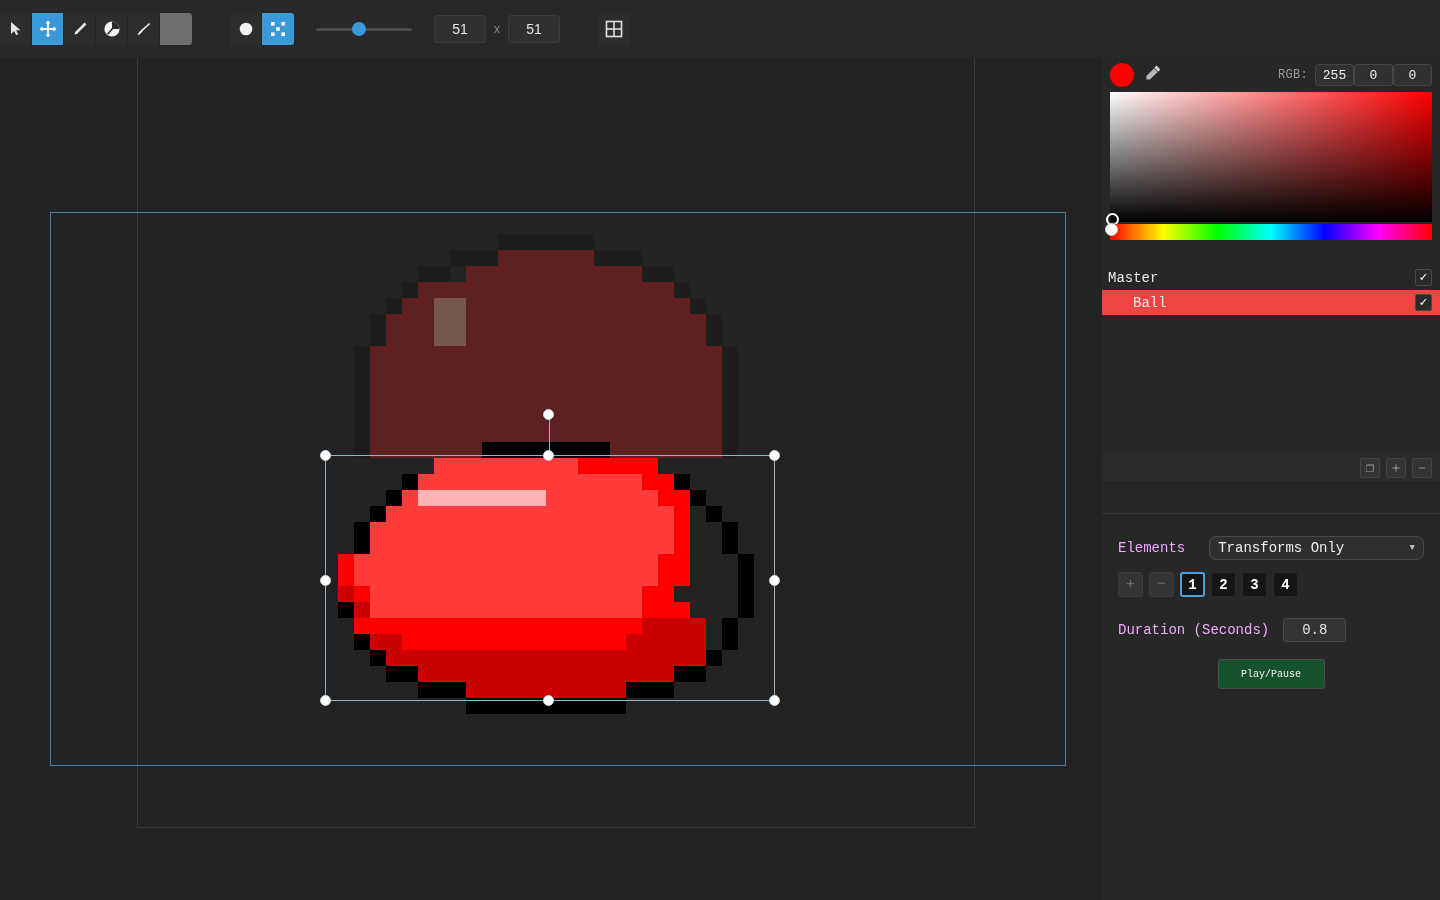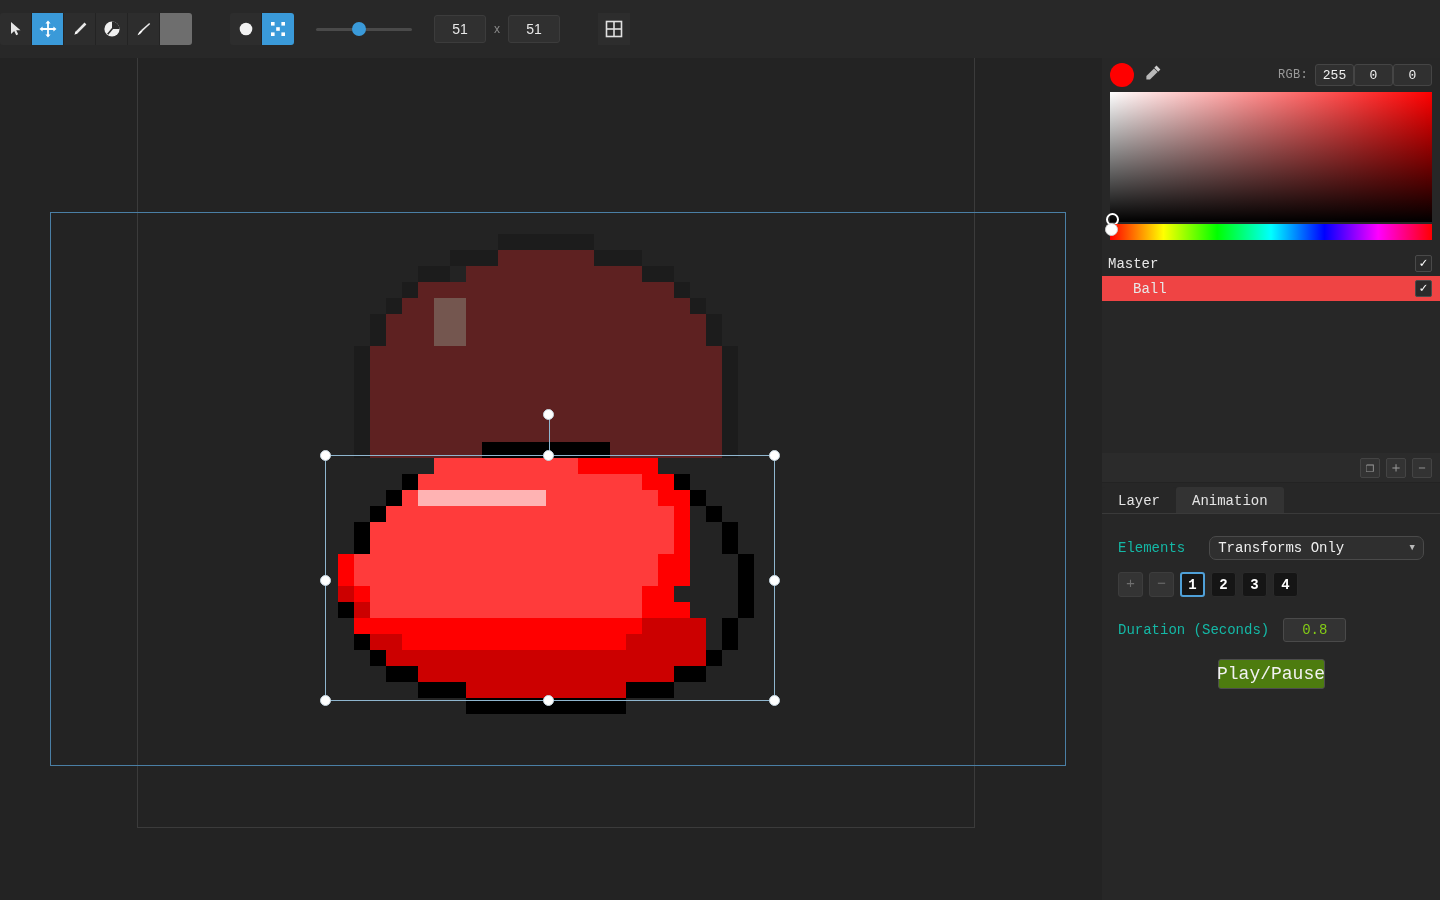--- a/index.html
+++ b/index.html
@@ -113,21 +113,21 @@
     position:relative; margin:2px 8px 0 8px; height:16px; cursor:pointer;
     background:linear-gradient(to right,
       #ff0000 0%, #ffff00 16.6%, #00ff00 33.3%, #00ffff 50%,
       #0000ff 66.6%, #ff00ff 83.3%, #ff0000 100%);
   }
   .hue-cursor{
     position:absolute; left:1px; top:-1px; width:13px; height:13px; border-radius:50%;
     background:#ffffff; border:1px solid #cfcfcf; margin-left:-6px;
   }
 
-  .layer-list{ margin-top:11px; }
+  .layer-list{ margin-top:25px; }
   .layer-row{
     display:flex; align-items:center; height:25px; padding:0 8px 0 6px; cursor:pointer;
     color:#e8e8e8; font-size:14px;
   }
   .layer-row.selected{ background:#ef4444; }
   .layer-name{ padding-left:0; }
   .layer-name.child{ padding-left:25px; }
   .layer-chk{
     margin-left:auto; width:17px; height:17px; background:#2b2b2b; border:1px solid #4a4a4a;
     border-radius:2px; display:flex; align-items:center; justify-content:center;
@@ -148,46 +148,46 @@
   .tabs{ position:absolute; left:0; top:426px; width:338px; height:30px; display:flex; align-items:flex-end; }
   .tab{
     height:27px; padding:0 16px; display:flex; align-items:center; cursor:pointer;
     color:#e4e4e4; font-size:14px; background:#272727; border-radius:3px 3px 0 0;
   }
   .tab.active{ background:#333333; }
   .tabs-underline{ position:absolute; left:0; top:455px; width:338px; height:1px; background:#3a3a3a; }
 
   .anim-body{ position:absolute; left:0; top:456px; width:338px; }
   .row{ display:flex; align-items:center; padding:0 16px; }
-  .lbl{ color:#14b8a6; font-size:14px; }
+  .lbl{ color:#f0abfc; font-size:14px; }
   .select{
     position:relative; flex:1; height:24px; margin-left:24px; background:#2f2f2f;
     border:1px solid #4a4a4a; border-radius:7px; display:flex; align-items:center;
     padding:0 8px; color:#efefef; font-size:14px; cursor:pointer;
   }
   .select .caret{ position:absolute; right:8px; color:#b9b9b9; font-size:9px; }
   .frames-lbl{ padding:18px 16px 0 16px; color:#dcdcdc; font-size:14px; }
   .frames-row{ display:flex; align-items:center; padding:12px 16px 0 16px; }
   .fbtn{
     width:25px; height:25px; border-radius:3px; margin-right:6px; cursor:pointer;
     display:flex; align-items:center; justify-content:center; font-size:15px;
   }
   .fbtn.addrem{ background:#343434; color:#6e6e6e; border:1px solid #3d3d3d; }
   .fbtn.frame{ background:#151515; color:#ffffff; border:1px solid #2a2a2a; font-weight:bold; font-size:14px; }
   .fbtn.frame.sel{ border:2px solid #4fa0d8; }
   .dur-row{ display:flex; align-items:center; padding:21px 16px 0 16px; }
   .dur-field{
     width:63px; height:24px; margin-left:14px; background:#333333; border:1px solid #4a4a4a;
-    border-radius:3px; color:#84cc16; font-size:14px;
+    border-radius:3px; color:#e5e5e5; font-size:14px;
     display:flex; align-items:center; justify-content:center; cursor:text;
   }
   .play-row{ display:flex; justify-content:center; padding-top:17px; }
   .play-btn{
-    width:107px; height:30px; background:#4d7c0f; border:1px solid #4d4d4d; border-radius:3px;
-    color:#f2f2f2; font-size:18px; display:flex; align-items:center; justify-content:center;
+    width:107px; height:30px; background:#14532d; border:1px solid #4d4d4d; border-radius:3px;
+    color:#f2f2f2; font-size:10px; display:flex; align-items:center; justify-content:center;
     cursor:pointer;
   }
 </style>
 </head>
 <body>
 
 <div id="app">
 
   <div class="toolbar">
     <div class="tb-inner">
@@ -434,24 +434,20 @@
         <span class="layer-chk">✓</span>
       </div>
     </div>
 
     <div class="layer-toolbar">
       <div class="ltb-btn">❐</div>
       <div class="ltb-btn">＋</div>
       <div class="ltb-btn">－</div>
     </div>
 
-    <div class="tabs">
-      <div class="tab">Layer</div>
-      <div class="tab active">Animation</div>
-    </div>
     <div class="tabs-underline"></div>
 
     <div class="anim-body">
 
       <div class="row" style="padding-top:22px;">
         <span class="lbl">Elements</span>
         <div class="select">
           <span>Transforms Only</span>
           <span class="caret">▼</span>
         </div>

